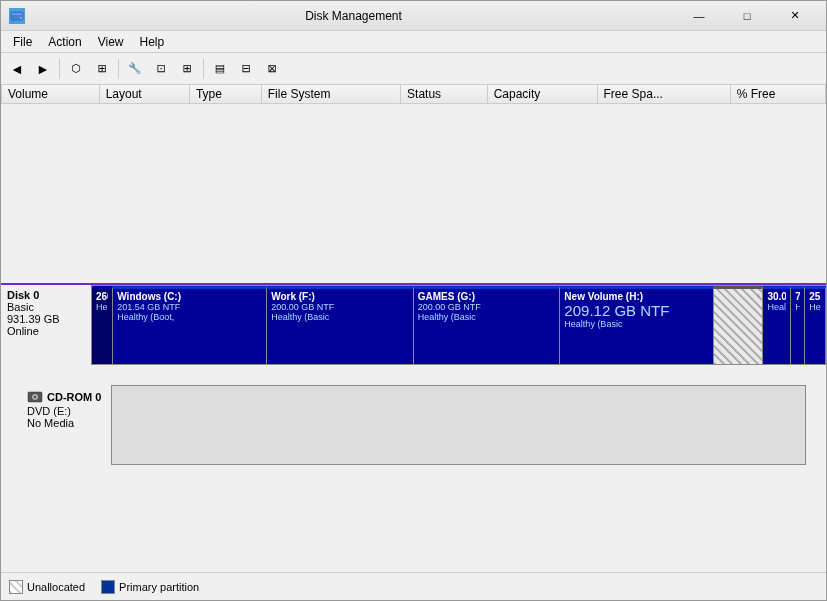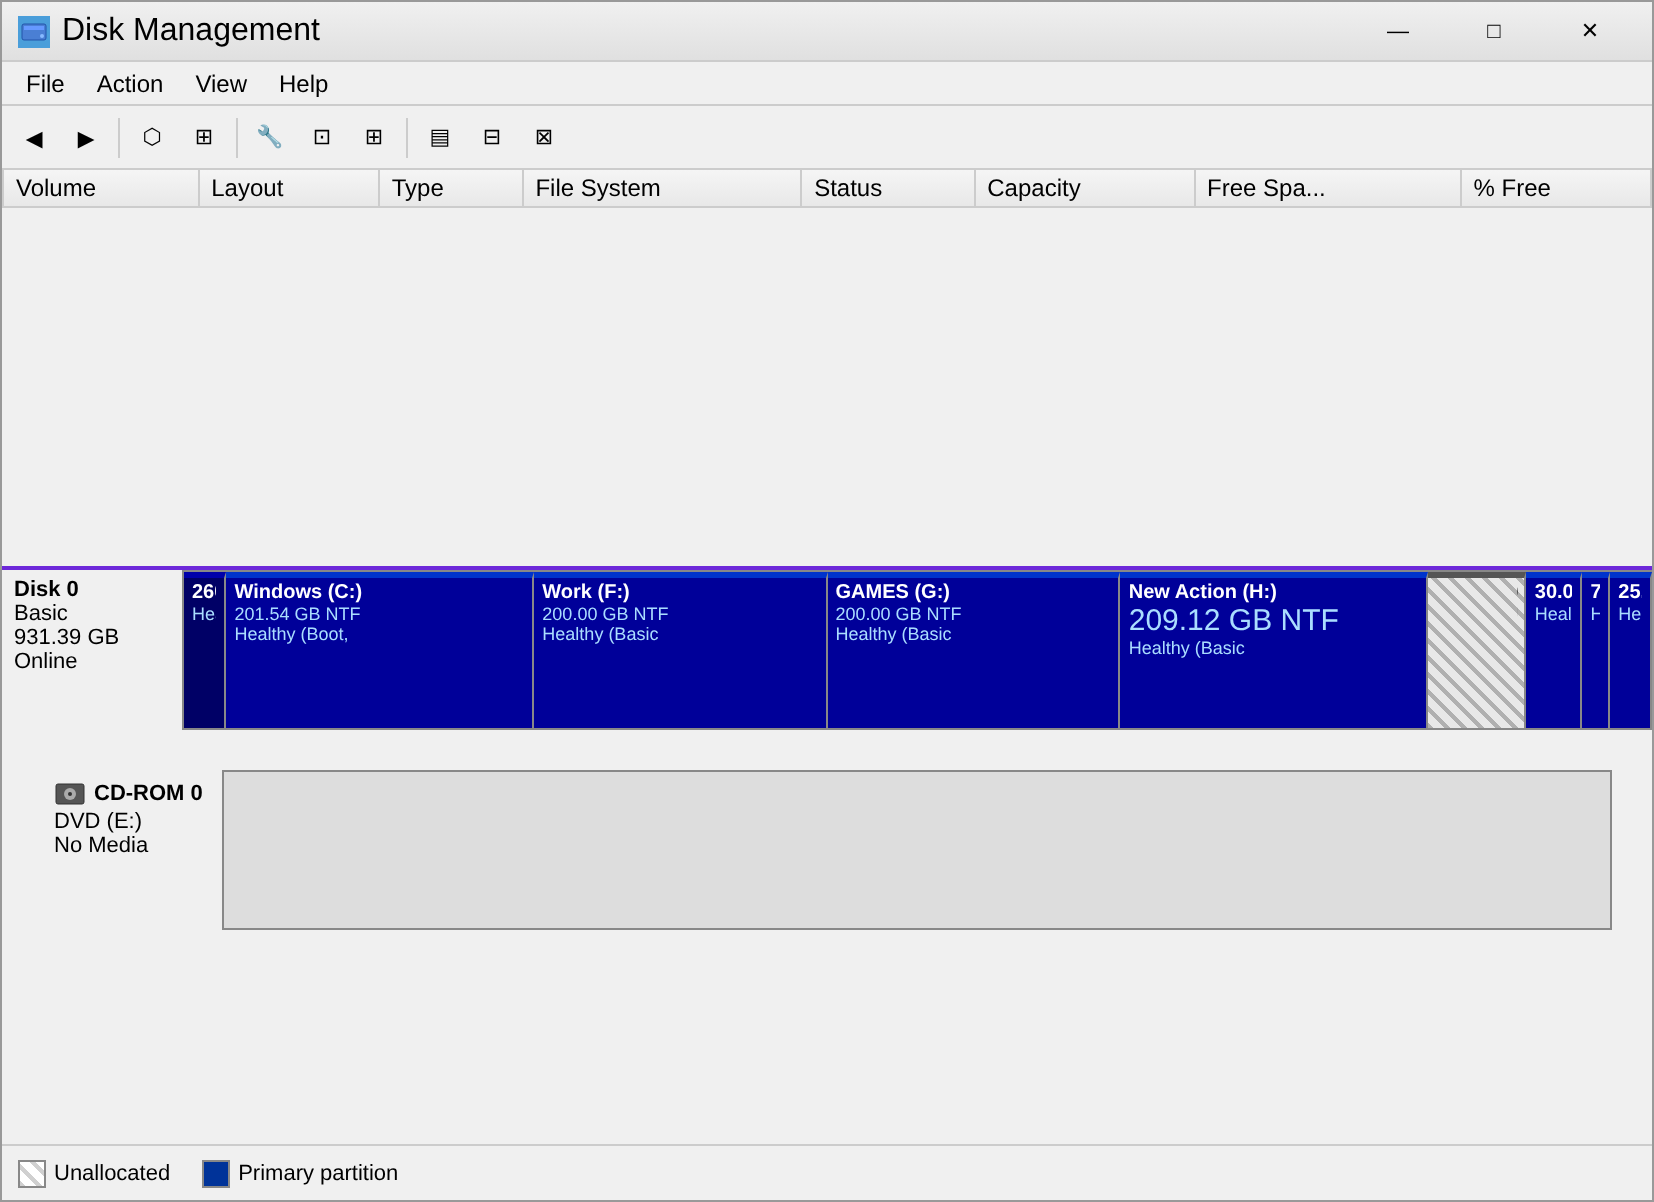--- a/index.html
+++ b/index.html
@@ -37,22 +37,23 @@
       height: 16px;
       margin-right: 6px;
       background: #4a9eda;
       display: flex;
       align-items: center;
       justify-content: center;
     }
 
     .title-bar-text {
       flex: 1;
-      font-size: 16px;
+      font-size: 12px;
       color: #000;
+      text-align: center;
     }
 
     .title-bar-controls {
       display: flex;
       gap: 2px;
     }
 
     .title-btn {
       width: 46px;
       height: 30px;
@@ -357,21 +358,21 @@
                 <div class="partition-header" style="font-size:10px;font-weight:bold;overflow:hidden;white-space:nowrap;">Work  (F:)</div>
                 <div class="partition-sub" style="font-size:9px;overflow:hidden;white-space:nowrap;color:#aaddff">200.00 GB NTF</div>
                 <div class="partition-sub" style="font-size:9px;overflow:hidden;white-space:nowrap;color:#aaddff">Healthy (Basic</div>
               </div>
               <div class="partition" style="flex: 0 0 20%; min-width: 0px; background: rgb(0, 0, 153); color: white; border-top: 3px solid rgb(0, 51, 204);">
                 <div class="partition-header" style="font-size:10px;font-weight:bold;overflow:hidden;white-space:nowrap;">GAMES  (G:)</div>
                 <div class="partition-sub" style="font-size:9px;overflow:hidden;white-space:nowrap;color:#aaddff">200.00 GB NTF</div>
                 <div class="partition-sub" style="font-size:9px;overflow:hidden;white-space:nowrap;color:#aaddff">Healthy (Basic</div>
               </div>
               <div class="partition" style="flex: 0 0 21%; min-width: 0px; background: rgb(0, 0, 153); color: white; border-top: 3px solid rgb(0, 51, 204);">
-                <div class="partition-header" style="font-size:10px;font-weight:bold;overflow:hidden;white-space:nowrap;">New Action (H:)</div>
+                <div class="partition-header" style="font-size:10px;font-weight:bold;overflow:hidden;white-space:nowrap;">New Volume (H:)</div>
                 <div class="partition-sub" style="font-size:15px;overflow:hidden;white-space:nowrap;color:#aaddff">209.12 GB NTF</div>
                 <div class="partition-sub" style="font-size:9px;overflow:hidden;white-space:nowrap;color:#aaddff">Healthy (Basic</div>
               </div>
               <div class="partition" style="flex: 0 0 6.7%; min-width: 0px; background: repeating-linear-gradient(45deg, rgb(176, 176, 176), rgb(176, 176, 176) 2px, rgb(232, 232, 232) 2px, rgb(232, 232, 232) 6px); color: rgb(51, 51, 51); border-top: 3px solid rgb(85, 85, 85); padding-left: 44px;">
                 <div class="partition-header" style="font-size:10px;font-weight:bold;overflow:hidden;white-space:nowrap;">64.00 GB</div>
                 <div class="partition-sub" style="font-size:9px;overflow:hidden;white-space:nowrap;color:#555">Unallocated</div>
                 <div class="partition-sub" style="font-size:9px;overflow:hidden;white-space:nowrap;color:#555"></div>
               </div>
               <div class="partition" style="flex: 0 0 3.8%; min-width: 0px; background: rgb(0, 0, 153); color: white; border-top: 3px solid rgb(0, 51, 204);">
                 <div class="partition-header" style="font-size:10px;font-weight:bold;overflow:hidden;white-space:nowrap;">30.00 GB NT</div>

